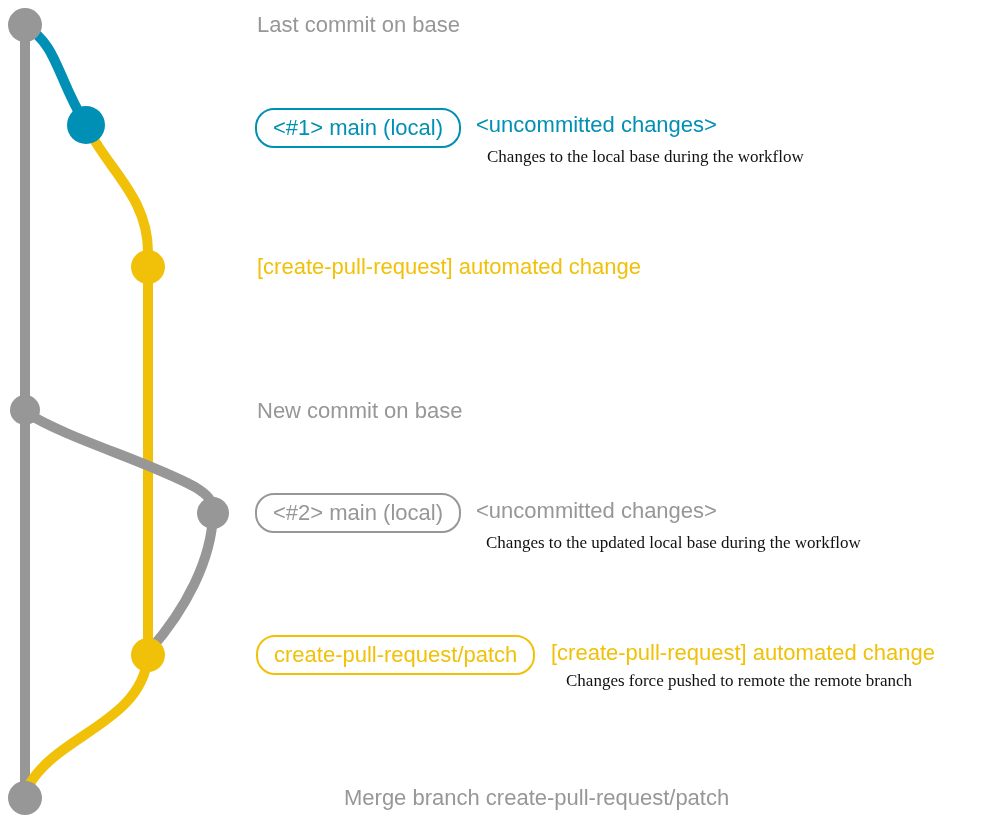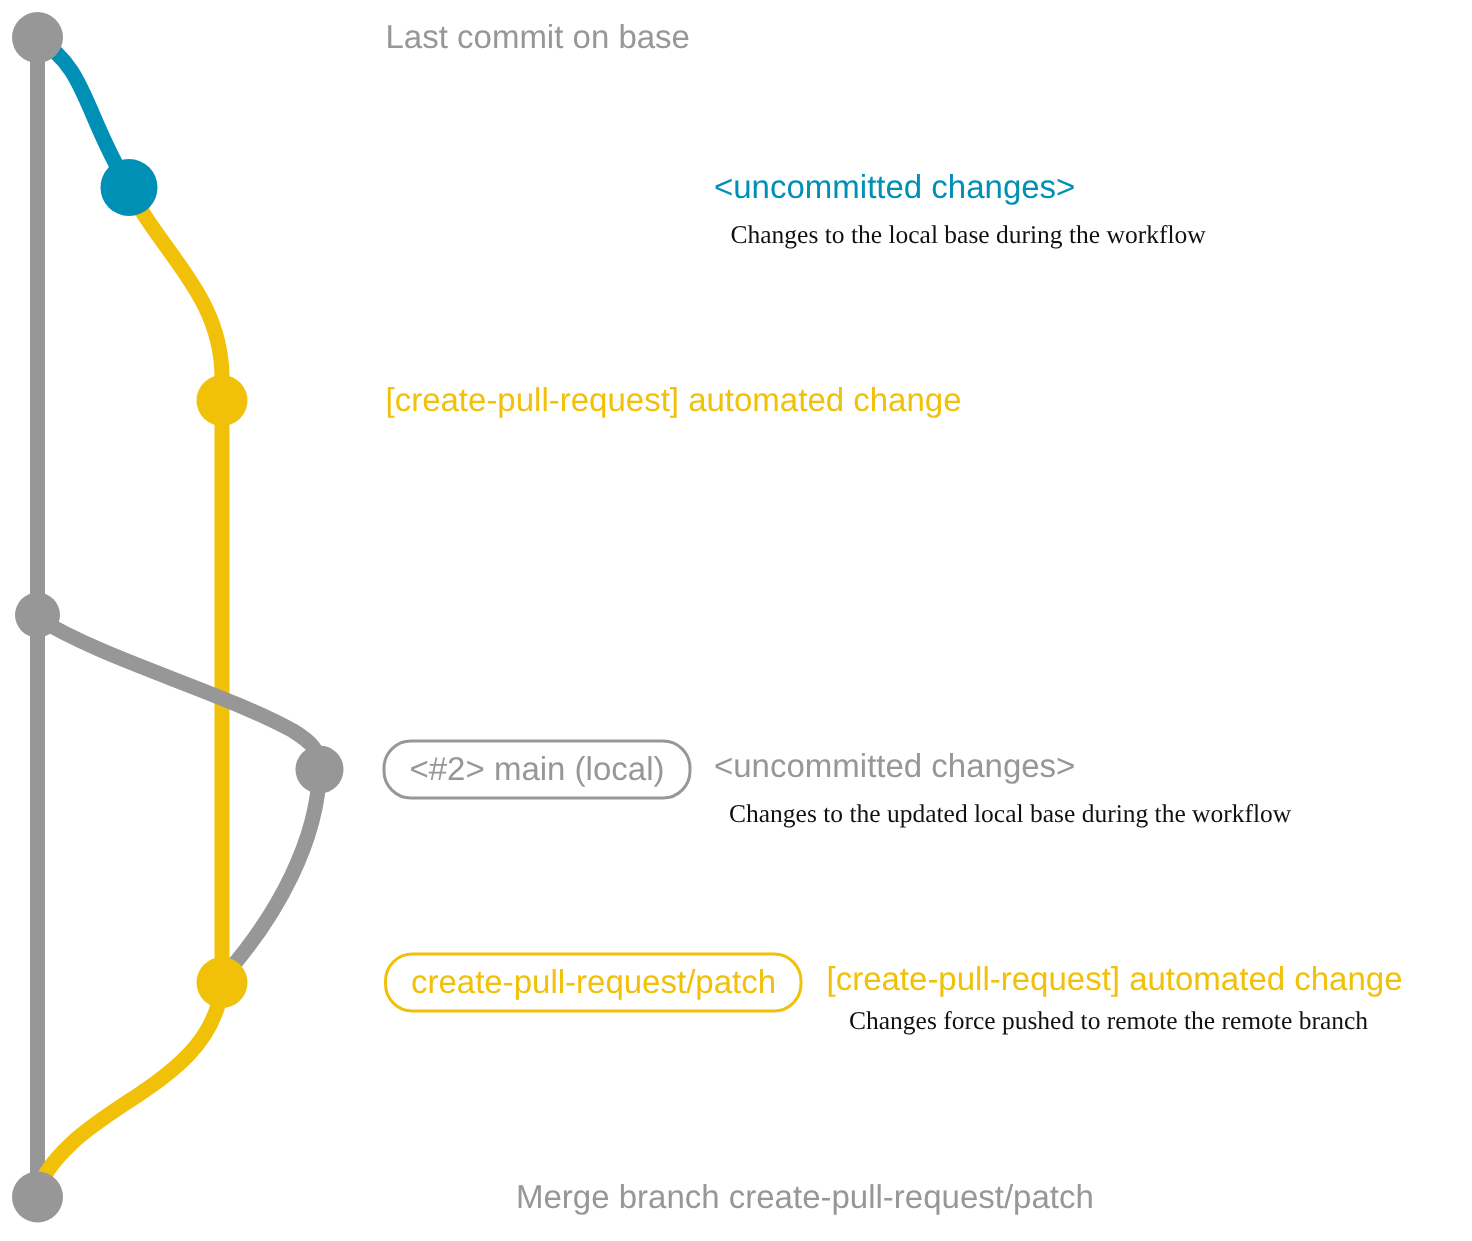--- a/index.html
+++ b/index.html
@@ -91,25 +91,27 @@
     <circle class="fill-blue" cx="86" cy="125" r="19"></circle>
     <circle class="fill-yellow" cx="148" cy="267" r="17"></circle>
     <circle class="fill-gray" cx="25" cy="410" r="15"></circle>
     <circle class="fill-gray" cx="213" cy="513" r="16"></circle>
     <circle class="fill-yellow" cx="148" cy="655" r="17"></circle>
     <circle class="fill-gray" cx="25" cy="798" r="17"></circle>
   </svg>
 
   <div class="label gray" style="left:257px; top:12px;">Last commit on base</div>
 
+  <div class="chip blue" style="left:255px; top:108px;">&lt;#1&gt; main (local)</div>
   <div class="label blue" style="left:476px; top:112px;">&lt;uncommitted changes&gt;</div>
   <div class="desc" style="left:487px; top:145px;">Changes to the local base during the workflow</div>
 
   <div class="label yellow" style="left:257px; top:254px;">[create-pull-request] automated change</div>
 
+  <div class="label gray" style="left:257px; top:398px;">New commit on base</div>
 
   <div class="chip gray" style="left:255px; top:493px;">&lt;#2&gt; main (local)</div>
   <div class="label gray" style="left:476px; top:498px;">&lt;uncommitted changes&gt;</div>
   <div class="desc" style="left:486px; top:531px;">Changes to the updated local base during the workflow</div>
 
   <div class="chip yellow" style="left:256px; top:635px;">create-pull-request/patch</div>
   <div class="label yellow" style="left:551px; top:640px;">[create-pull-request] automated change</div>
   <div class="desc" style="left:566px; top:669px;">Changes force pushed to remote the remote branch</div>
 
   <div class="label gray" style="left:344px; top:785px;">Merge branch create-pull-request/patch</div>

